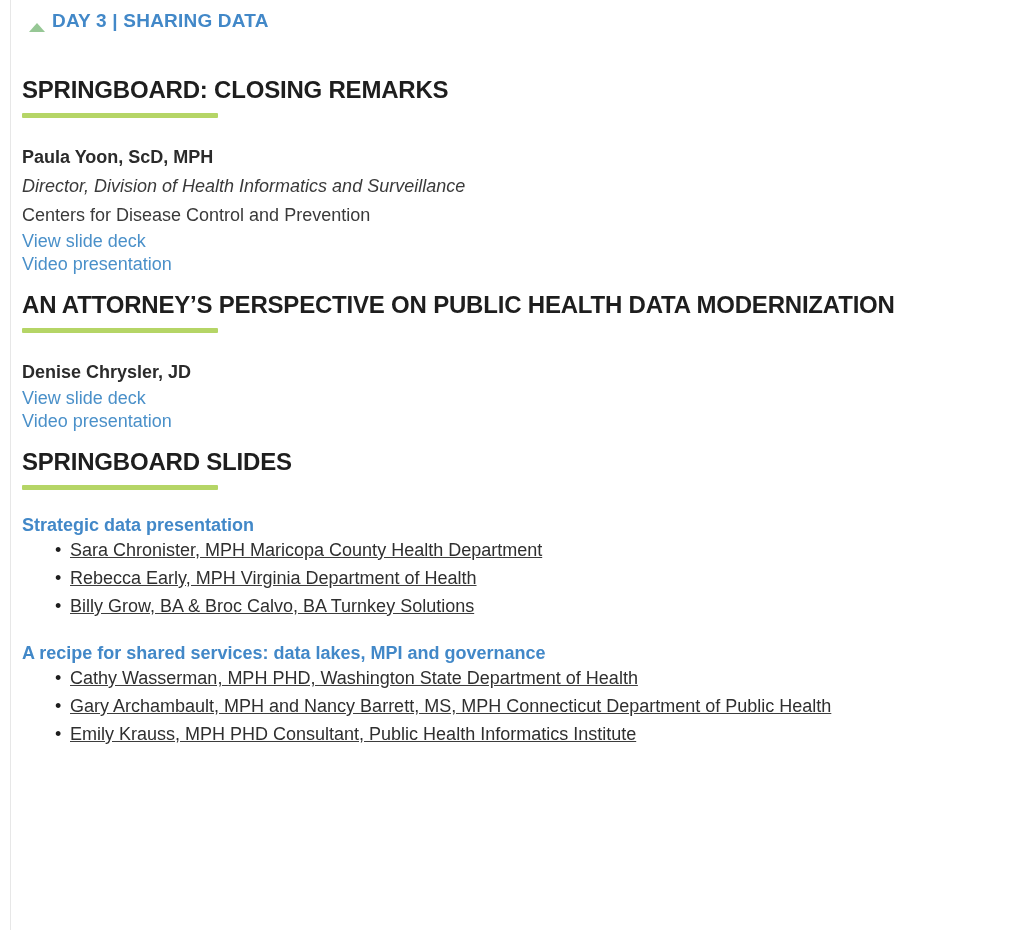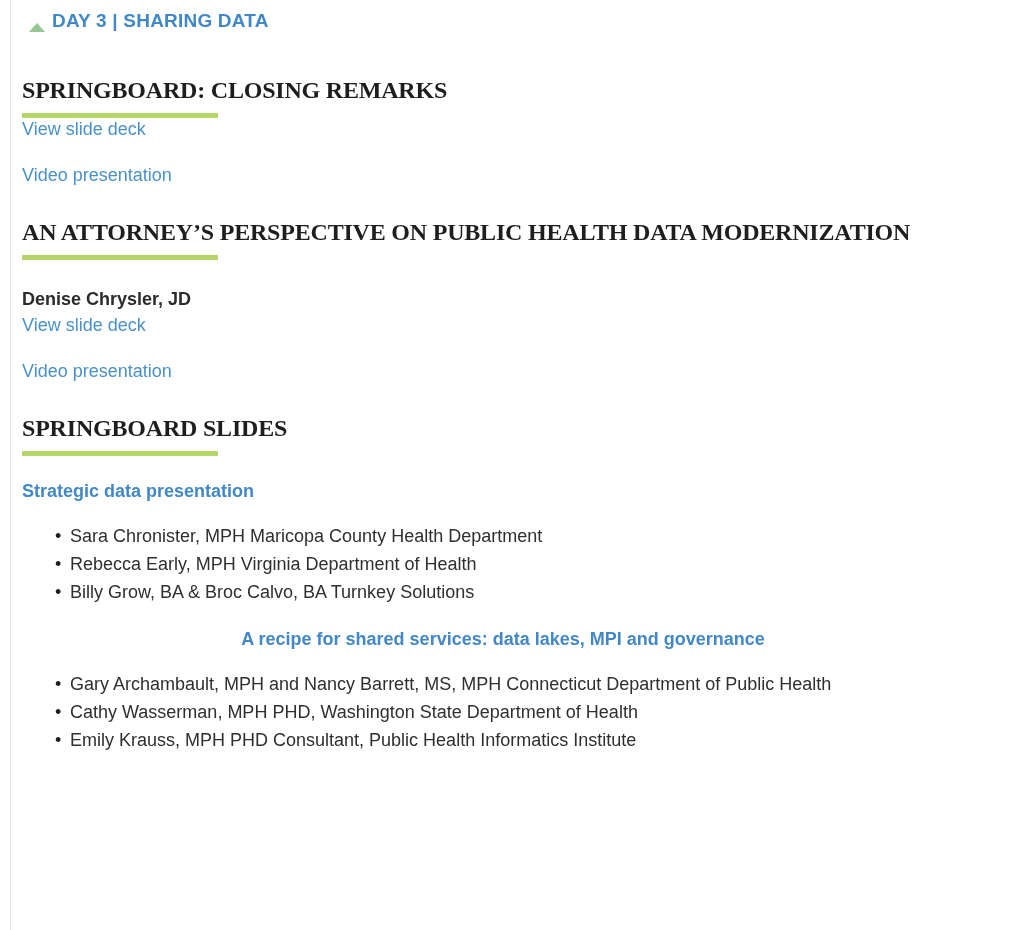--- a/index.html
+++ b/index.html
@@ -14,61 +14,66 @@
   .tri {
     width: 0; height: 0; margin-left: 7px; margin-right: 7px;
     border-left: 8px solid transparent; border-right: 8px solid transparent;
     border-bottom: 9px solid #96c795;
   }
   .acc-title { color: #4288c8; font-weight: bold; font-size: 19px; letter-spacing: 0.2px; }
 
   
   h2 {
     font-size: 24px; font-weight: bold; color: #1e1e1e;
-    letter-spacing: -0.2px; line-height: 28px; font-family: Liberation Serif, serif;
+    letter-spacing: -0.2px; line-height: 28px;
   }
   h2.first { margin-top: 44px; }
-  h2.next  { margin-top: 31px; }
+  h2.next  { margin-top: 15px; }
   .rule { width: 196px; height: 5px; background: #b5d566; margin-top: 9px; border-radius: 1px; }
 
   
   .speaker { margin-top: 25px; }
   .speaker p { font-size: 18px; line-height: 29px; color: #3a3a3a; }
   .speaker .name { font-weight: bold; color: #2b2b2b; }
   .speaker .role { font-style: italic; }
 
   
   p.linkline { line-height: 22px; }
-  p.linkline.second { margin-top: 23px; }
+  p.linkline.second { }
   p.linkline a { color: #4a90c9; font-size: 18px; text-decoration: none; cursor: pointer; }
 
   
   .subhead { margin-top: 24px; font-size: 18px; font-weight: bold; color: #4288c8; line-height: 22px; }
-  .subhead.second { margin-top: 22px; text-align: center; }
+  .subhead.second { margin-top: 22px; }
 
   
-  ul { margin-top: 20px; padding-left: 33px; list-style: none; }
+  ul { padding-left: 33px; list-style: none; text-decoration: underline; }
   li { font-size: 18px; line-height: 28px; color: #2f2f2f; padding-left: 15px; text-indent: -15px; }
   li::before { content: "\2022"; display: inline-block; width: 15px; text-indent: 0; color: #1e1e1e; }
 </style>
 </head>
 <body>
 
 <div class="page">
   <div class="vline"></div>
   <div class="content">
 
     <div class="accordion-header">
       <span class="tri"></span>
       <span class="acc-title">DAY 3 | SHARING DATA</span>
     </div>
 
     <section>
       <h2 class="first">SPRINGBOARD: CLOSING REMARKS</h2>
       <div class="rule"></div>
+      <div class="speaker">
+        <p class="name">Paula Yoon, ScD, MPH</p>
+        <p class="role">Director, Division of Health Informatics and Surveillance</p>
+        <p class="org">Centers for Disease Control and Prevention</p>
+      </div>
       <p class="linkline"><a href="#">View slide deck</a></p>
       <p class="linkline second"><a href="#">Video presentation</a></p>
     </section>
 
     <section>
       <h2 class="next">AN ATTORNEY’S PERSPECTIVE ON PUBLIC HEALTH DATA MODERNIZATION</h2>
       <div class="rule"></div>
       <div class="speaker">
         <p class="name">Denise Chrysler, JD</p>
       </div>
@@ -82,20 +87,20 @@
 
       <p class="subhead">Strategic data presentation</p>
       <ul>
         <li>Sara Chronister, MPH Maricopa County Health Department</li>
         <li>Rebecca Early, MPH Virginia Department of Health</li>
         <li>Billy Grow, BA &amp; Broc Calvo, BA Turnkey Solutions</li>
       </ul>
 
       <p class="subhead second">A recipe for shared services: data lakes, MPI and governance</p>
       <ul>
+        <li>Cathy Wasserman, MPH PHD, Washington State Department of Health</li>
         <li>Gary Archambault, MPH and Nancy Barrett, MS, MPH Connecticut Department of Public Health</li>
-        <li>Cathy Wasserman, MPH PHD, Washington State Department of Health</li>
         <li>Emily Krauss, MPH PHD Consultant, Public Health Informatics Institute</li>
       </ul>
     </section>
 
   </div>
 </div>
 
 </body></html>

